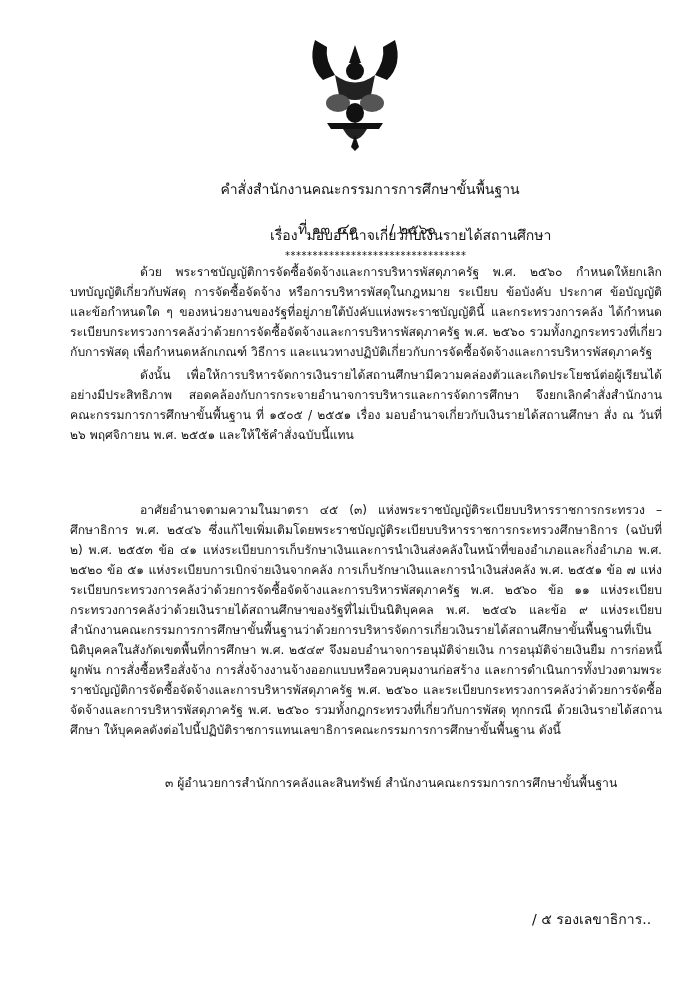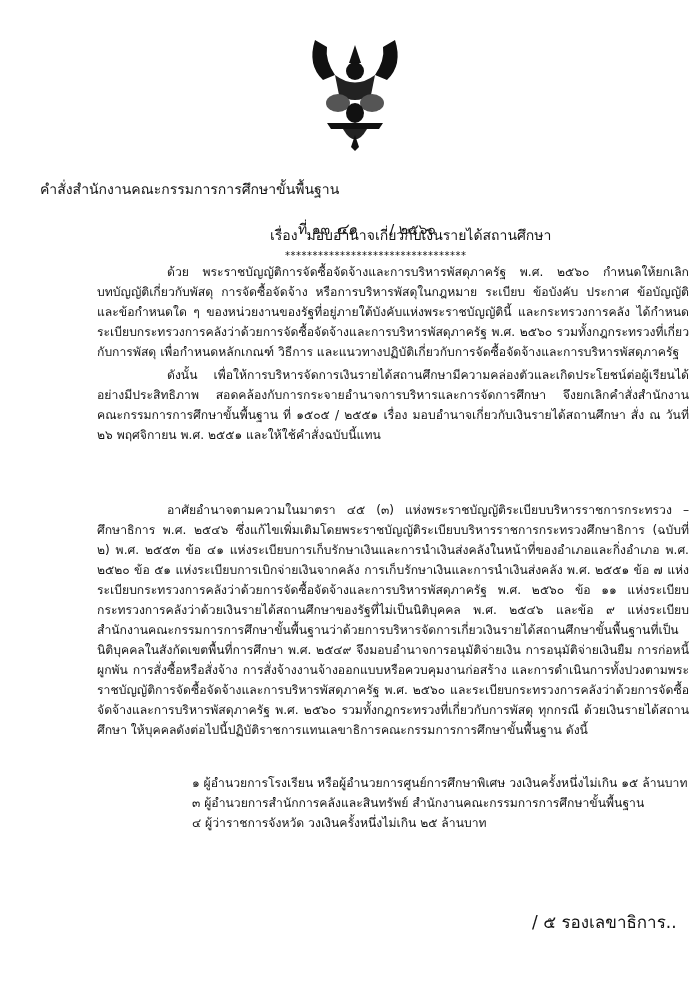--- a/index.html
+++ b/index.html
@@ -2,35 +2,35 @@
 <html><head>
 <meta charset="utf-8">
 <style>
   html, body { margin: 0; padding: 0; background: #ffffff; }
   body {
     width: 700px; height: 990px; position: relative; overflow: hidden;
     font-family: "DejaVu Sans", sans-serif; color: #111;
   }
   .emblem { position: absolute; left: 305px; top: 35px; width: 100px; height: 120px; }
   .hdr { position: absolute; left: 0; width: 700px; font-size: 14px; white-space: nowrap; }
-  .title { top: 178px; padding-left: 40px; box-sizing: border-box; }
+  .title { top: 178px; text-align: center; padding-left: 40px; box-sizing: border-box; }
   .num { top: 217px; left: 298px; width: auto; font-size: 14px; }
   .num .hand { font-style: italic; font-size: 15px; margin: 0 6px; }
   .subject { top: 224px; left: 270px; width: auto; }
   .stars { top: 250px; left: 285px; width: auto; font-size: 10px; letter-spacing: 0.5px; }
-  .body { position: absolute; left: 70px; width: 592px; font-size: 12.2px; line-height: 20px; margin-left: 27px; }
+  .body { position: absolute; left: 70px; width: 592px; font-size: 12.2px; line-height: 20px; }
   .para { margin: 0; text-align: justify; text-align-last: left; }
   .p1 { top: 262px; }
   .p2 { top: 365px; }
   .p3 { top: 500px; }
   .indent { text-indent: 70px; }
   .item { margin: 0; padding-left: 120px; }
   .item-wrap { margin: 0; padding-left: 0; }
   .items { top: 773px; }
-  .footer { position: absolute; left: 532px; top: 908px; font-size: 17px; white-space: nowrap; }
+  .footer { position: absolute; left: 532px; top: 908px; font-size: 14px; white-space: nowrap; }
 </style>
 </head>
 <body>
 
 <div class="emblem">
   <svg width="100" height="120" viewBox="0 0 100 120">
     <path d="M10 5 Q2 30 18 45 L30 40 Q20 25 22 12 Z" fill="#111"></path>
     <path d="M90 5 Q98 30 82 45 L70 40 Q80 25 78 12 Z" fill="#111"></path>
     <path d="M50 10 L44 28 L56 28 Z" fill="#111"></path>
     <circle cx="50" cy="36" r="9" fill="#111"></circle>
@@ -65,18 +65,16 @@
 
 <div class="body p2">
   <p class="para indent">ดังนั้น  เพื่อให้การบริหารจัดการเงินรายได้สถานศึกษามีความคล่องตัวและเกิดประโยชน์ต่อผู้เรียนได้อย่างมีประสิทธิภาพ สอดคล้องกับการกระจายอำนาจการบริหารและการจัดการศึกษา จึงยกเลิกคำสั่งสำนักงานคณะกรรมการการศึกษาขั้นพื้นฐาน ที่ ๑๕๐๕ / ๒๕๕๑ เรื่อง มอบอำนาจเกี่ยวกับเงินรายได้สถานศึกษา  สั่ง ณ วันที่ ๒๖ พฤศจิกายน พ.ศ. ๒๕๕๑  และให้ใช้คำสั่งฉบับนี้แทน</p>
 </div>
 
 <div class="body p3">
   <p class="para indent">อาศัยอำนาจตามความในมาตรา ๔๕ (๓) แห่งพระราชบัญญัติระเบียบบริหารราชการกระทรวง – ศึกษาธิการ พ.ศ. ๒๕๔๖ ซึ่งแก้ไขเพิ่มเติมโดยพระราชบัญญัติระเบียบบริหารราชการกระทรวงศึกษาธิการ (ฉบับที่ ๒) พ.ศ. ๒๕๕๓  ข้อ ๔๑ แห่งระเบียบการเก็บรักษาเงินและการนำเงินส่งคลังในหน้าที่ของอำเภอและกิ่งอำเภอ พ.ศ. ๒๕๒๐ ข้อ ๕๑ แห่งระเบียบการเบิกจ่ายเงินจากคลัง การเก็บรักษาเงินและการนำเงินส่งคลัง พ.ศ. ๒๕๕๑  ข้อ ๗ แห่งระเบียบกระทรวงการคลังว่าด้วยการจัดซื้อจัดจ้างและการบริหารพัสดุภาครัฐ พ.ศ. ๒๕๖๐ ข้อ ๑๑ แห่งระเบียบกระทรวงการคลังว่าด้วยเงินรายได้สถานศึกษาของรัฐที่ไม่เป็นนิติบุคคล พ.ศ. ๒๕๔๖ และข้อ ๙ แห่งระเบียบสำนักงานคณะกรรมการการศึกษาขั้นพื้นฐานว่าด้วยการบริหารจัดการเกี่ยวเงินรายได้สถานศึกษาขั้นพื้นฐานที่เป็นนิติบุคคลในสังกัดเขตพื้นที่การศึกษา พ.ศ. ๒๕๔๙ จึงมอบอำนาจการอนุมัติจ่ายเงิน  การอนุมัติจ่ายเงินยืม  การก่อหนี้ผูกพัน  การสั่งซื้อหรือสั่งจ้าง การสั่งจ้างงานจ้างออกแบบหรือควบคุมงานก่อสร้าง  และการดำเนินการทั้งปวงตามพระราชบัญญัติการจัดซื้อจัดจ้างและการบริหารพัสดุภาครัฐ พ.ศ. ๒๕๖๐ และระเบียบกระทรวงการคลังว่าด้วยการจัดซื้อจัดจ้างและการบริหารพัสดุภาครัฐ พ.ศ. ๒๕๖๐ รวมทั้งกฎกระทรวงที่เกี่ยวกับการพัสดุ ทุกกรณี ด้วยเงินรายได้สถานศึกษา ให้บุคคลดังต่อไปนี้ปฏิบัติราชการแทนเลขาธิการคณะกรรมการการศึกษาขั้นพื้นฐาน  ดังนี้</p>
 </div>
 
 <div class="body items">
-  <p class="item" style="padding-left:95px">๑ ผู้อำนวยการโรงเรียน หรือผู้อำนวยการศูนย์การศึกษาพิเศษ วงเงินครั้งหนึ่งไม่เกิน ๑๕ ล้านบาท</p>
   <p class="item" style="padding-left:95px">๓ ผู้อำนวยการสำนักการคลังและสินทรัพย์ สำนักงานคณะกรรมการการศึกษาขั้นพื้นฐาน</p>
-  <p class="item" style="padding-left:95px">๔ ผู้ว่าราชการจังหวัด วงเงินครั้งหนึ่งไม่เกิน ๒๕ ล้านบาท</p>
 </div>
 
 <div class="footer">/ ๕ รองเลขาธิการ..</div>
 
 </body></html>

